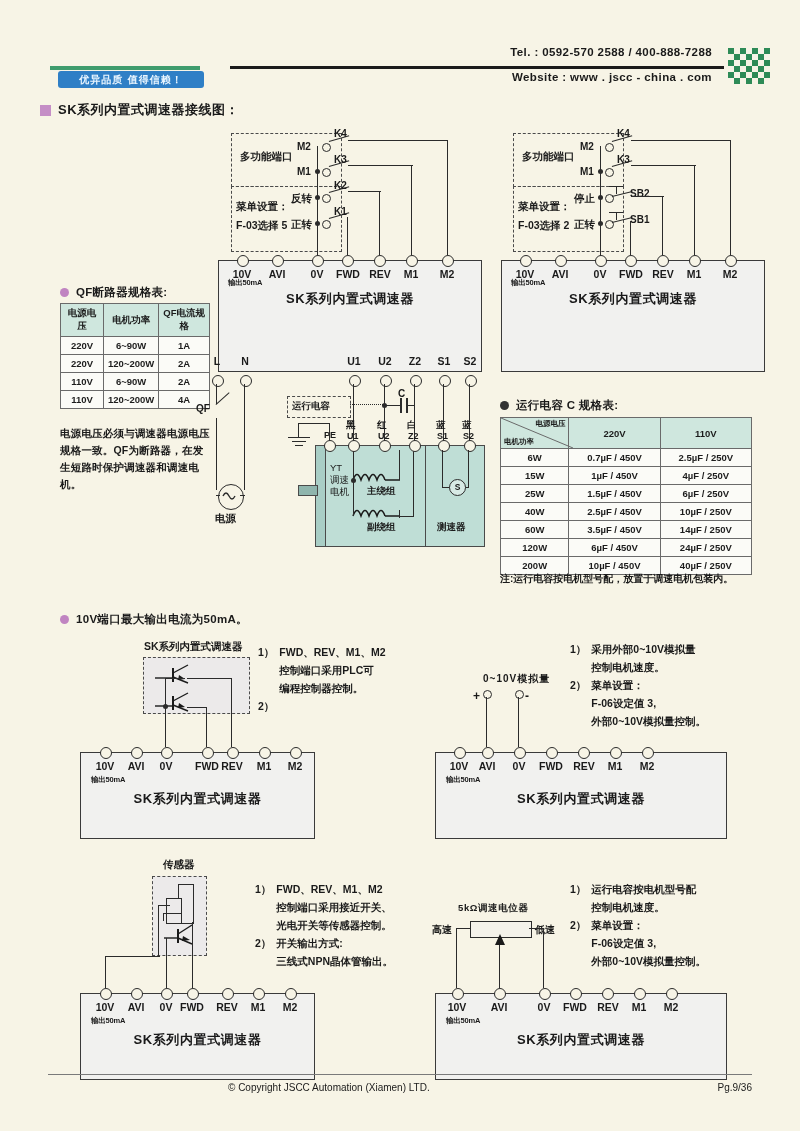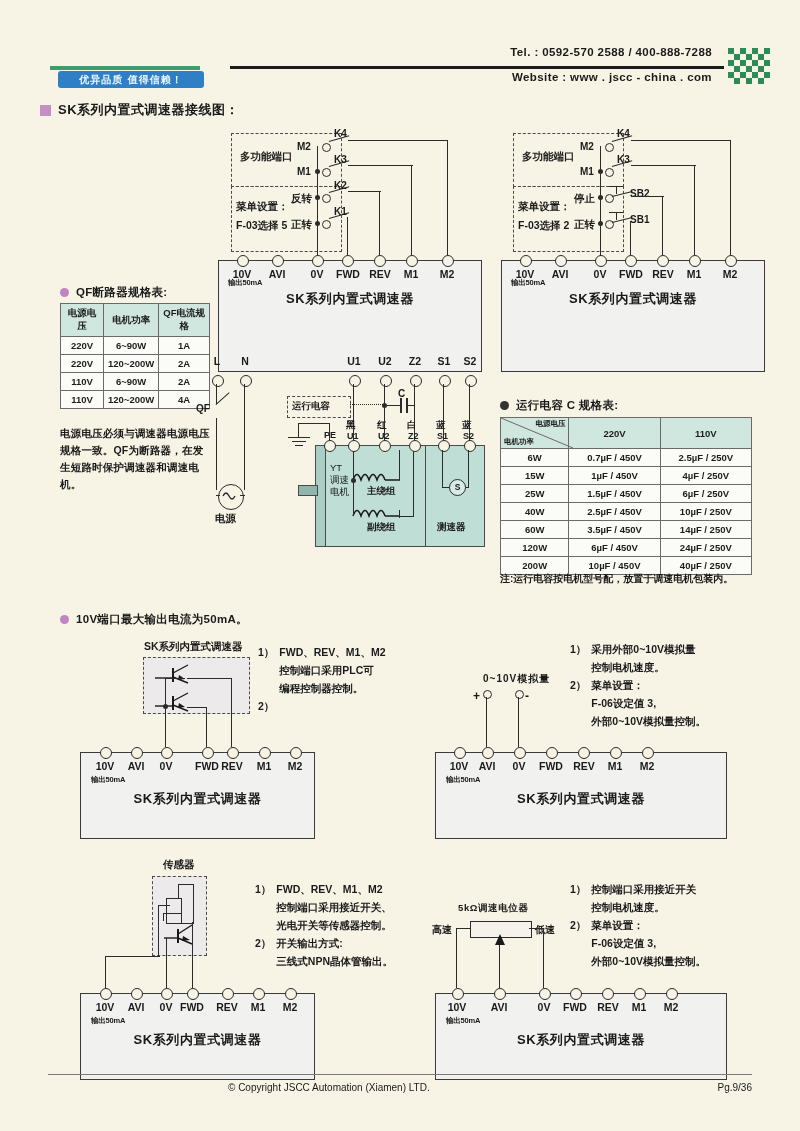--- a/index.html
+++ b/index.html
@@ -673,21 +673,21 @@
     <div class="term" style="left:483px;top:1001px;width:32px;">AVI</div>
     <div class="term" style="left:528px;top:1001px;width:32px;">0V</div>
     <div class="term" style="left:556px;top:1001px;width:38px;">FWD</div>
     <div class="term" style="left:590px;top:1001px;width:36px;">REV</div>
     <div class="term" style="left:623px;top:1001px;width:32px;">M1</div>
     <div class="term" style="left:655px;top:1001px;width:32px;">M2</div>
 
     <div class="nlist" style="left:570px;top:880px;width:190px;">
       <div class="li">
           <span class="n">1）</span>
-          <span><span>控制端口采用接近开关</span><br><span>控制电机速度。</span></span>
+          <span><span>运行电容按电机型号配</span><br><span>控制电机速度。</span></span>
         </div>
       <div class="li">
           <span class="n">2）</span>
           <span><span>菜单设置：</span><br><span>F-06设定值 3,</span><br><span>外部0~10V模拟量控制。</span></span>
         </div>
     </div>
   </div>
 
   <div class="foot-rule"></div>
   <div class="foot-l">© Copyright JSCC Automation (Xiamen) LTD.</div>

